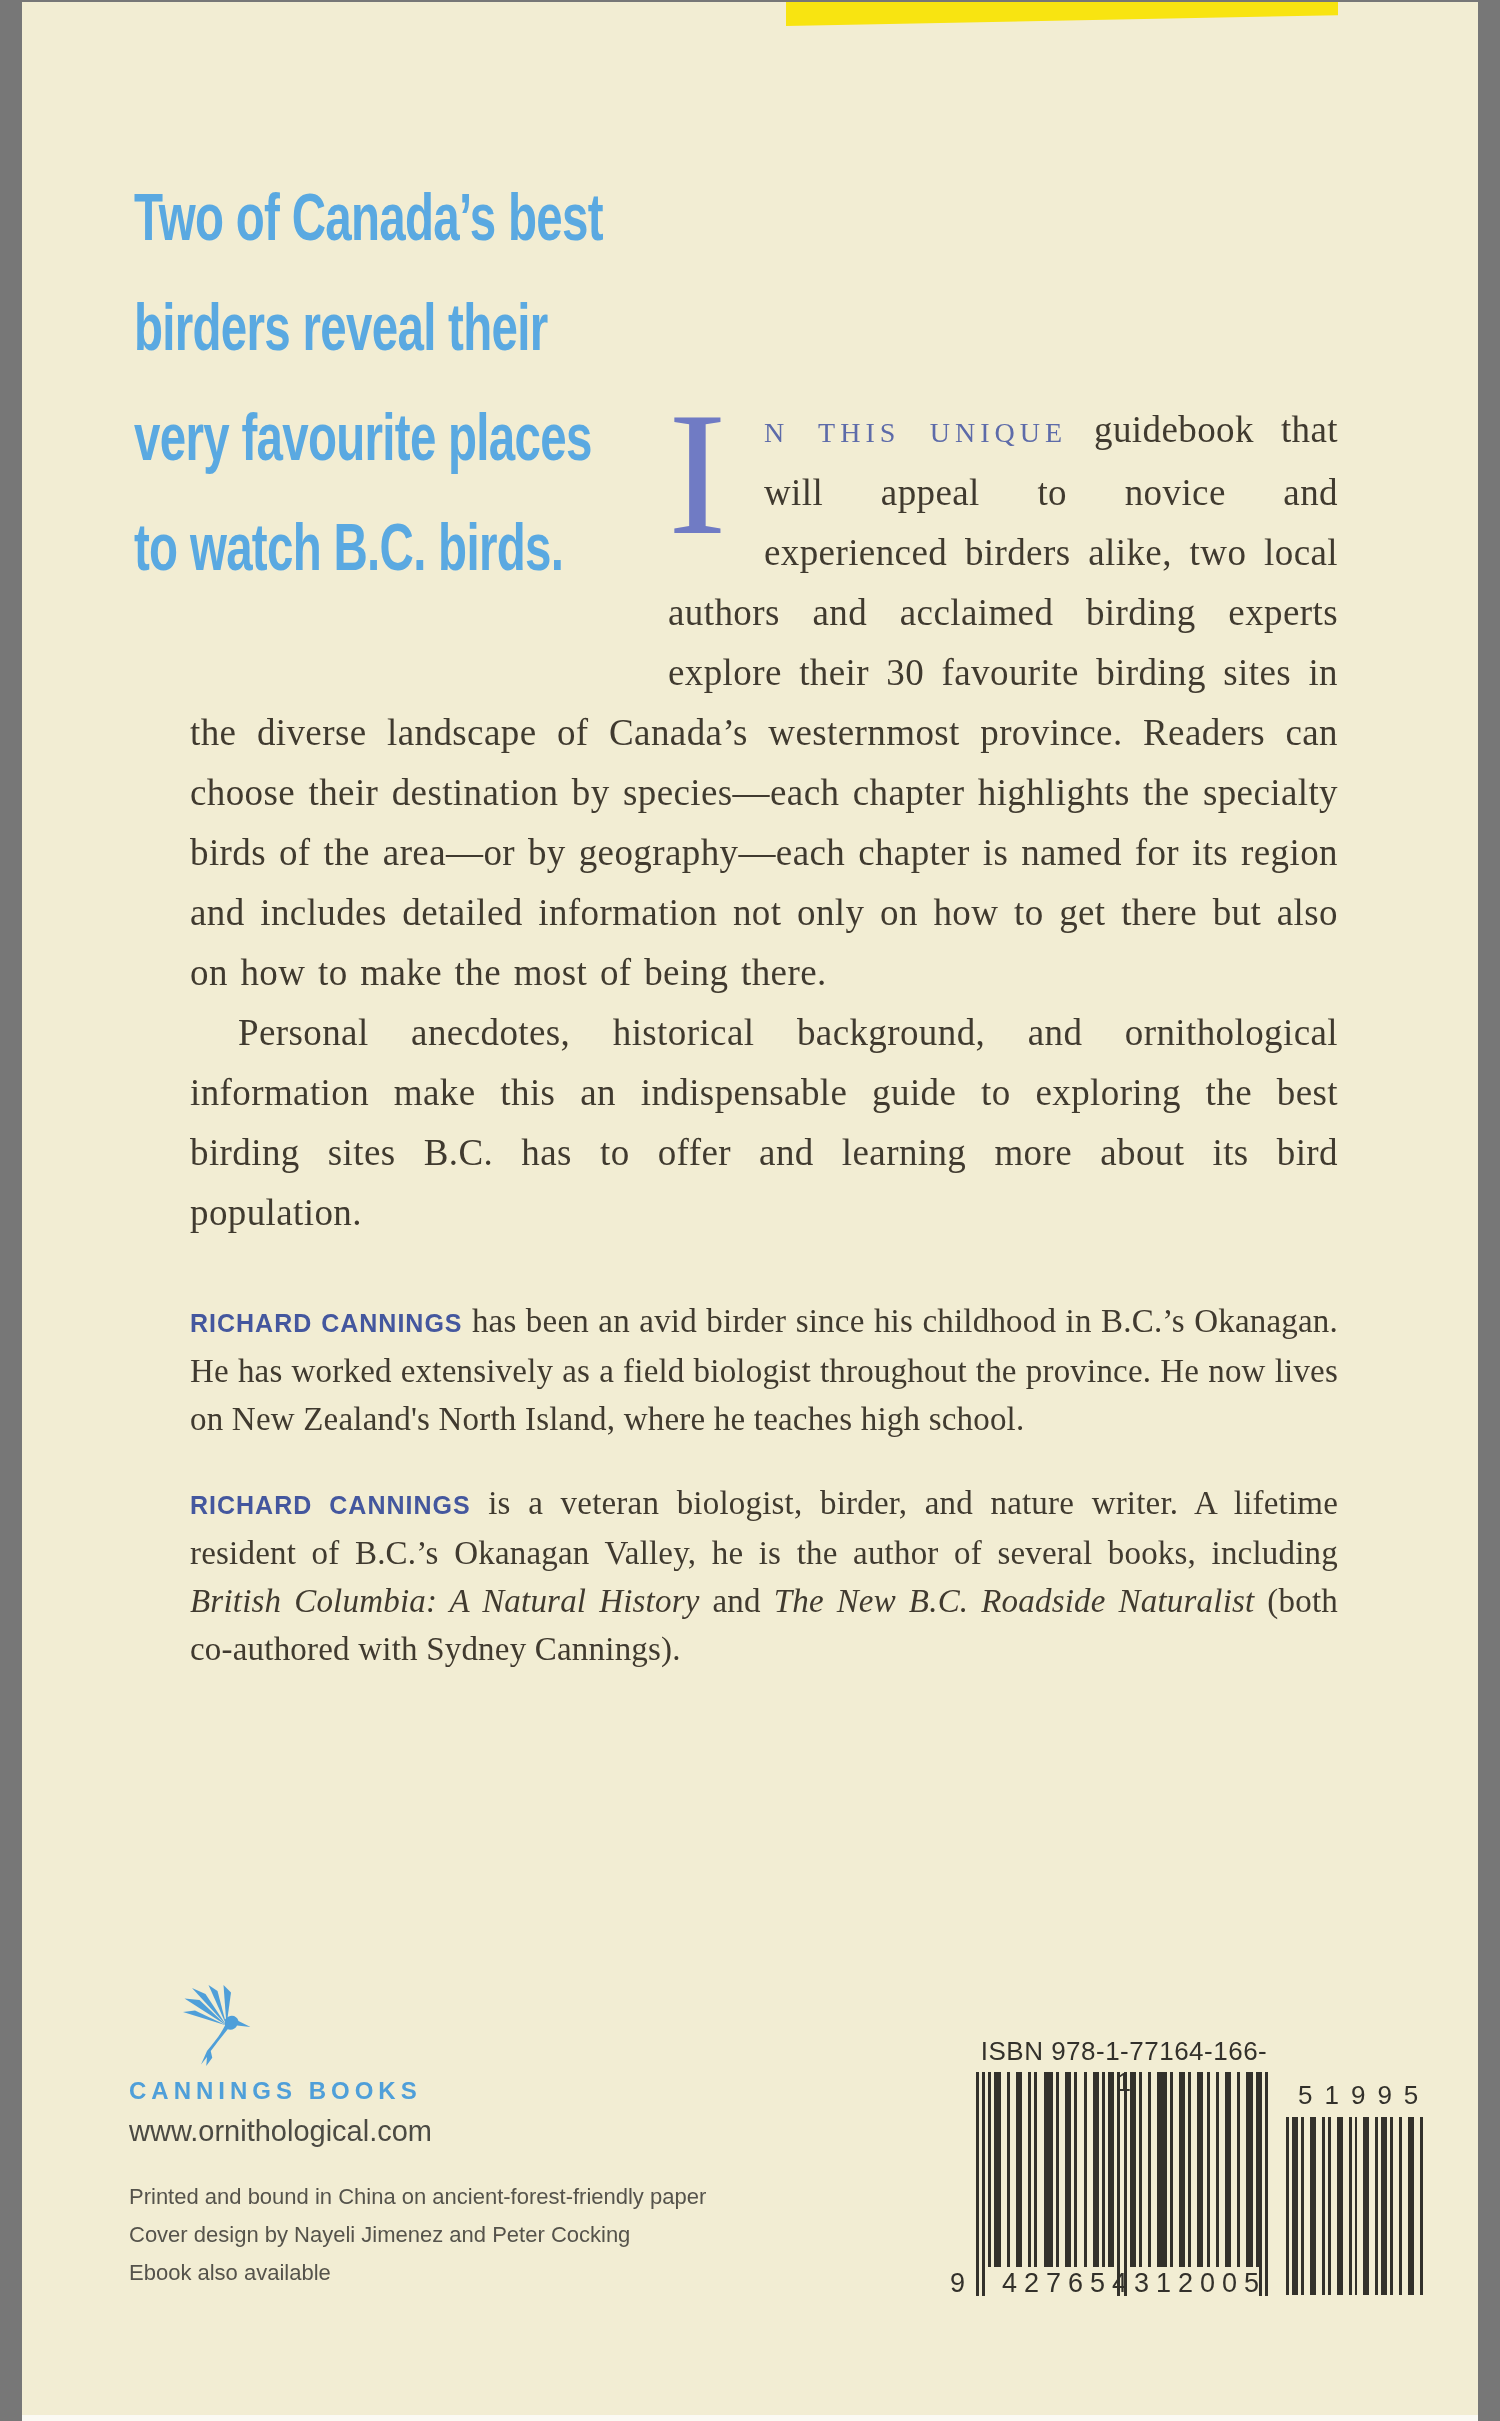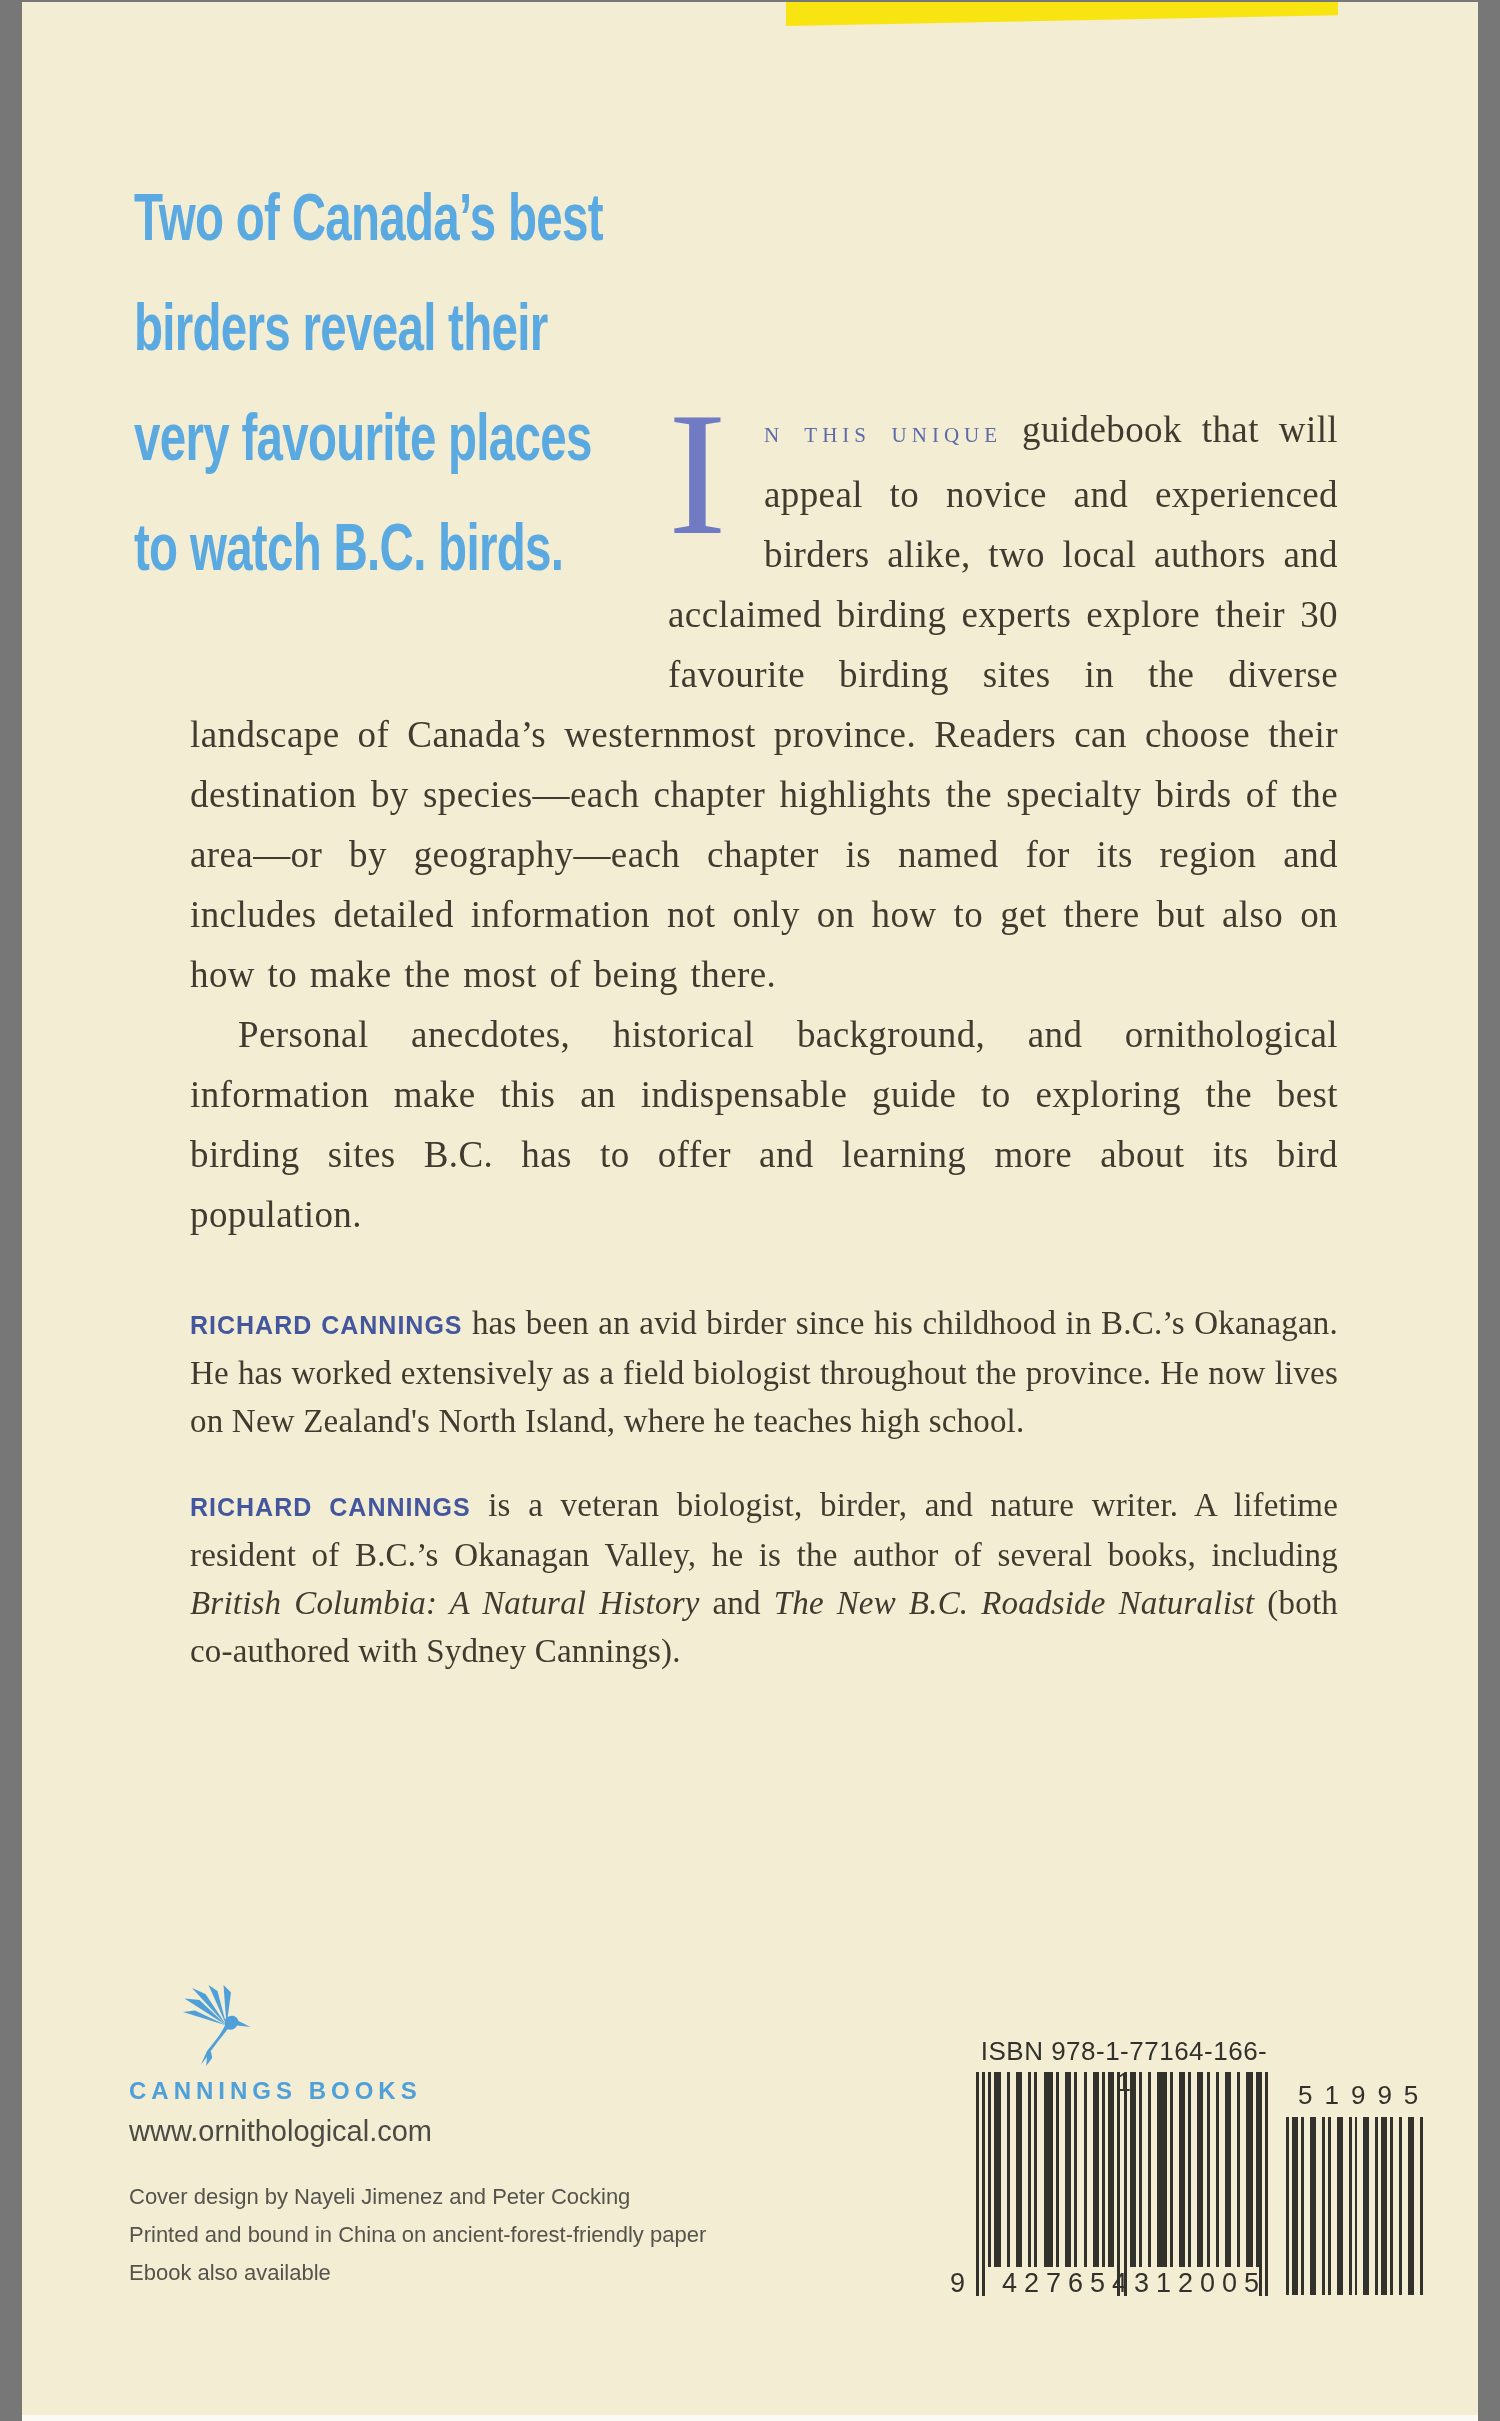--- a/index.html
+++ b/index.html
@@ -32,21 +32,21 @@
     transform:scaleX(0.72);transform-origin:0 50%;white-space:nowrap;
   }
   .intro{
     margin:212px 0 0 0;font-size:37px;line-height:60px;
     letter-spacing:0.4px;word-spacing:3px;
   }
   .dropcap{
     float:left;width:96px;height:152px;
     font-size:176px;line-height:148px;font-family:"Liberation Serif",serif;
   }
-  .sc{font-size:21px;letter-spacing:5px;}
+  .sc{font-size:28px;letter-spacing:5px;}
   .para2{margin:0;text-indent:48px;font-size:37px;line-height:60px;letter-spacing:0.4px;word-spacing:3px;}
   .bio{margin:0;font-size:33px;line-height:48px;letter-spacing:0.2px;}
   .bio1{margin-top:54px;}
   .bio2{margin-top:36px;}
   .bio-name{
     font-family:"Liberation Sans",sans-serif;font-weight:bold;
     font-size:25px;letter-spacing:1px;
   }
   .book-title{font-style:italic;}
   
@@ -110,22 +110,22 @@
         <path d="M60 54 L36 0 L48 8 Z"></path>
         <path d="M60 54 L56 0 L66 10 Z"></path>
         <path d="M60 54 L2 36 L18 34 Z"></path>
         <path d="M58 46 C64 38 74 40 76 48 L92 56 L74 54 C72 60 62 62 58 56 Z"></path>
         <path d="M58 54 C52 66 44 76 34 88 L26 106 L34 96 L33 108 L41 97 L39 88 C48 76 56 66 64 56 Z"></path>
       </g>
     </svg>
     <div class="pub-name" style="color:#4f9fd9;">CANNINGS BOOKS</div>
     <div class="pub-url">www.ornithological.com</div>
     <div class="credits">
+      <div>Printed and bound in China on ancient-forest-friendly paper</div>
       <div>Cover design by Nayeli Jimenez and Peter Cocking</div>
-      <div>Printed and bound in China on ancient-forest-friendly paper</div>
       <div>Ebook also available</div>
     </div>
   </div>
 
   <div class="barcode-area">
     <div class="isbn">ISBN 978-1-77164-166-1</div>
 
     <div class="ean-wrap">
       <svg width="292" height="224" viewBox="0 0 95 76" preserveAspectRatio="none" shape-rendering="crispEdges">
         <g fill="#33312b">

